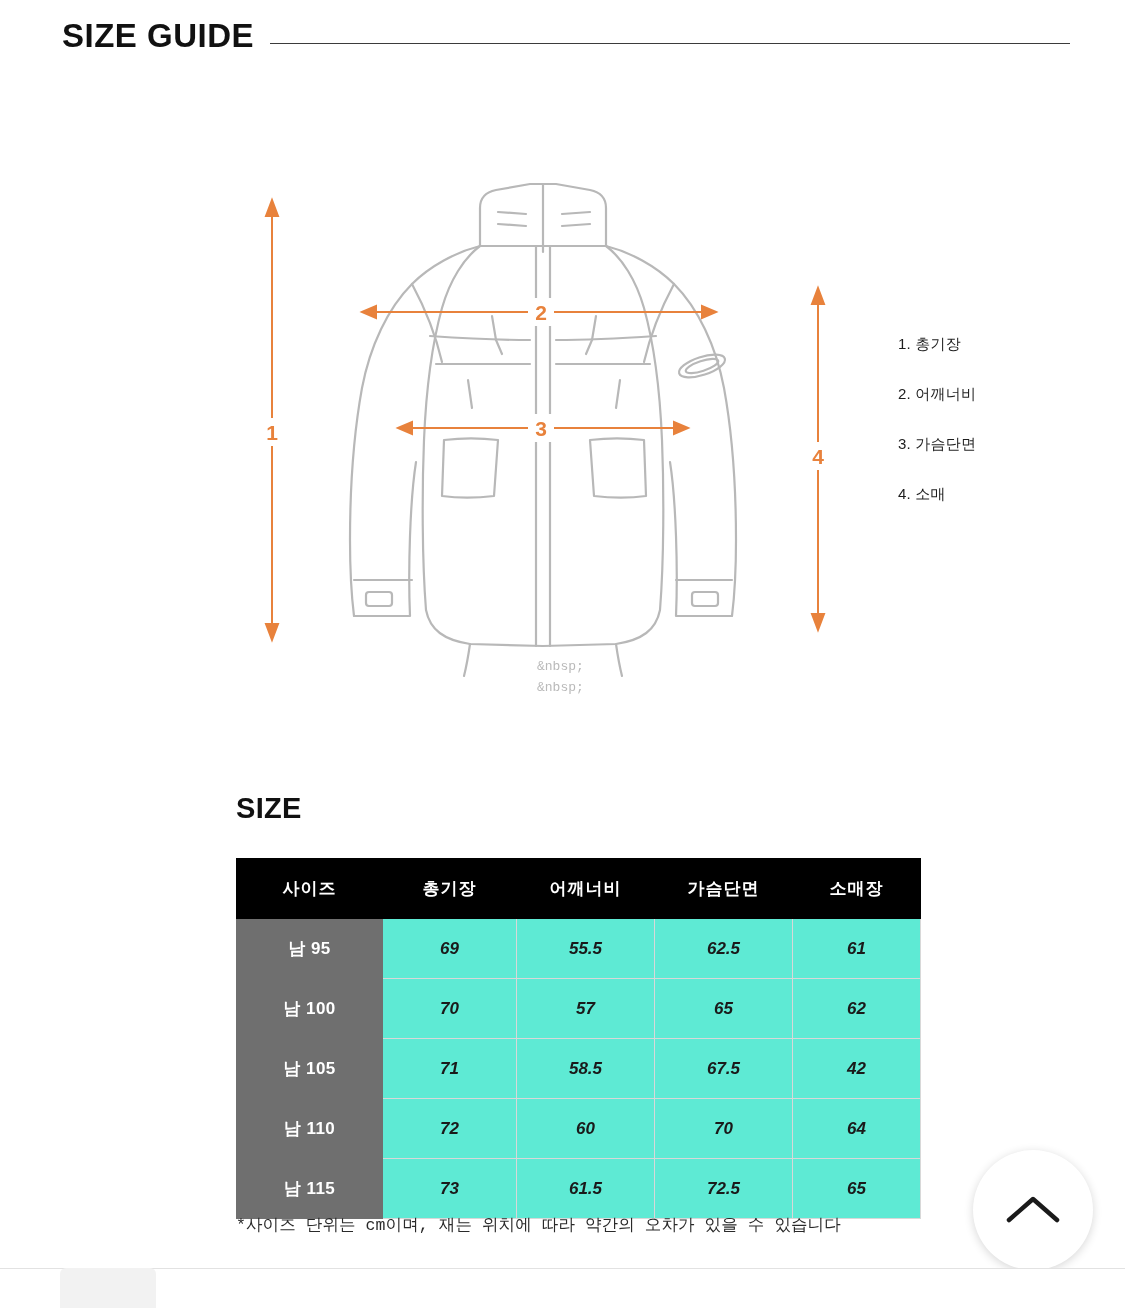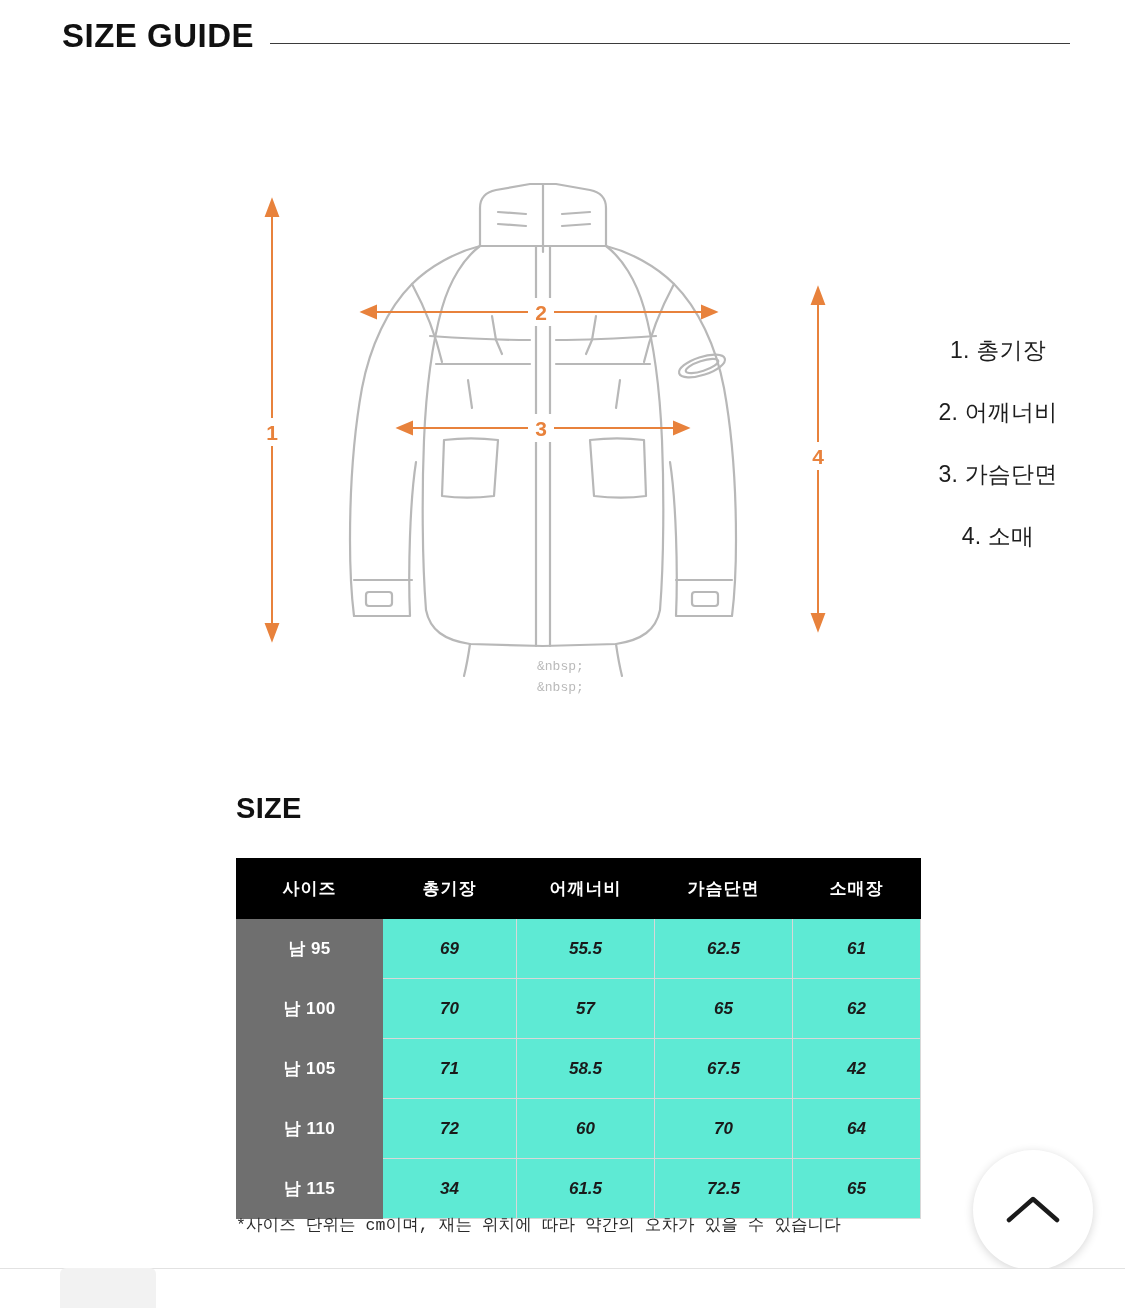--- a/index.html
+++ b/index.html
@@ -58,26 +58,25 @@
   }
 
   
   .legend {
     position: absolute;
     top: 195px;
     left: 898px;
     width: 200px;
   }
   .legend div {
-    font-size: 23px;
+    font-size: 15px;
     color: #1d1d1d;
     margin-bottom: 31px;
     letter-spacing: 0.2px;
     font-family: "Liberation Sans", sans-serif;
-    text-align: center;
   }
 
   
   .nbsp-block {
     position: absolute;
     top: 656px;
     left: 537px;
     font-family: "Liberation Mono", monospace;
     font-size: 13px;
     color: #b9b9b9;
@@ -335,21 +334,21 @@
     </tr>
     <tr>
       <th>남 110</th>
       <td>72</td>
       <td>60</td>
       <td>70</td>
       <td>64</td>
     </tr>
     <tr>
       <th>남 115</th>
-      <td>34</td>
+      <td>73</td>
       <td>61.5</td>
       <td>72.5</td>
       <td>65</td>
     </tr>
   </tbody>
 </table>
 
 <div class="table-note">*사이즈 단위는 cm이며, 재는 위치에 따라 약간의 오차가 있을 수 있습니다</div>
 
 <div class="scroll-top">

